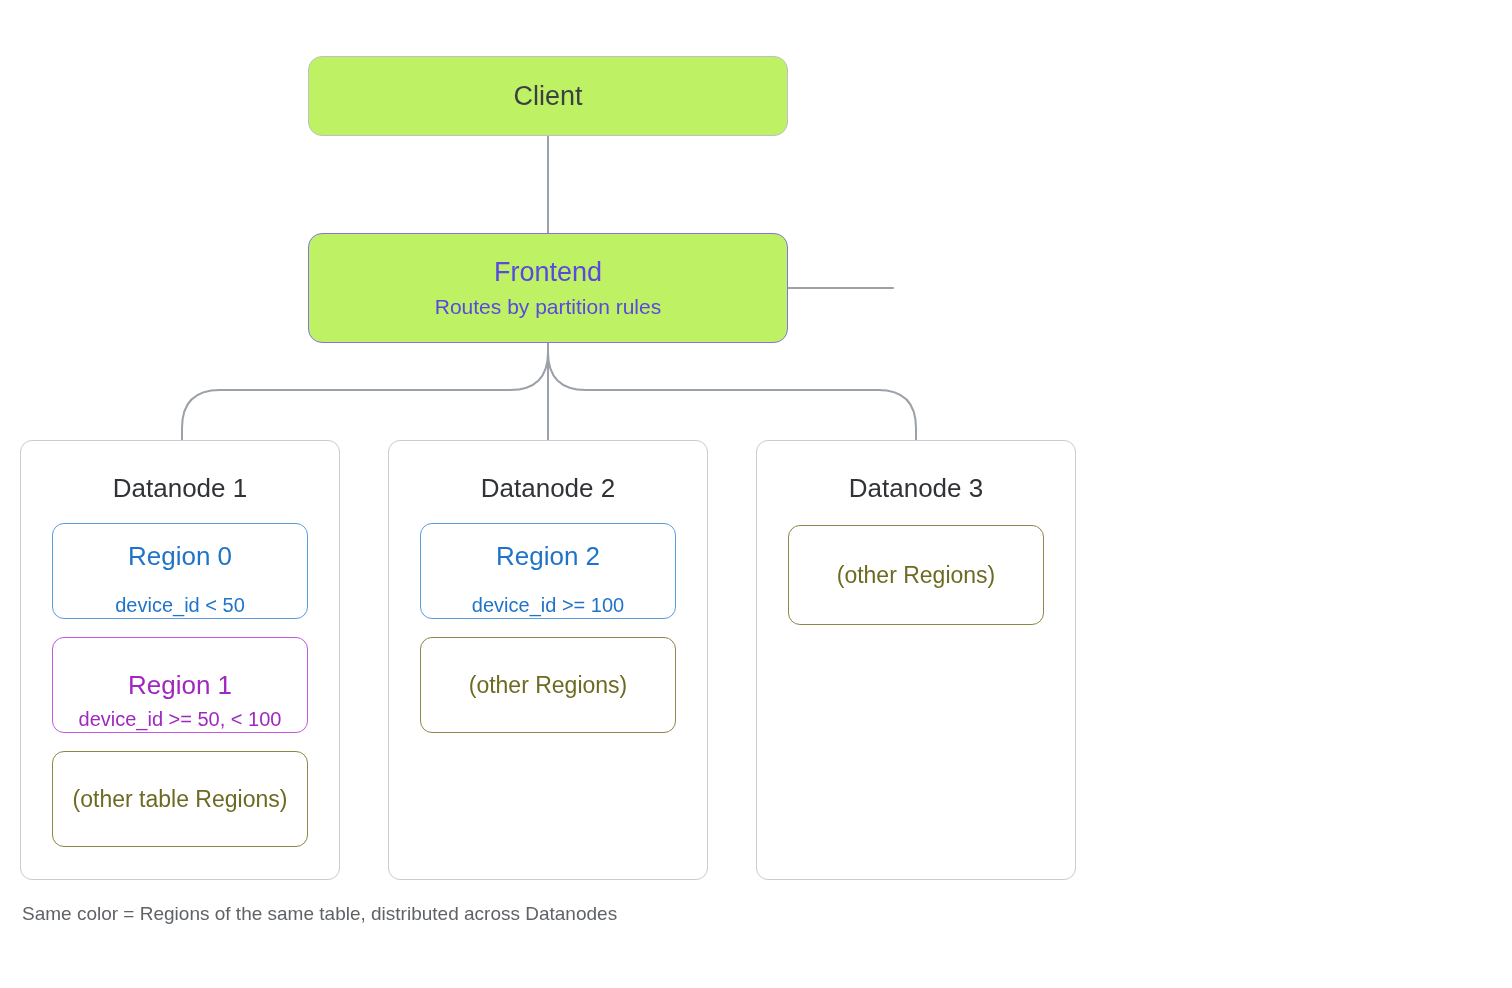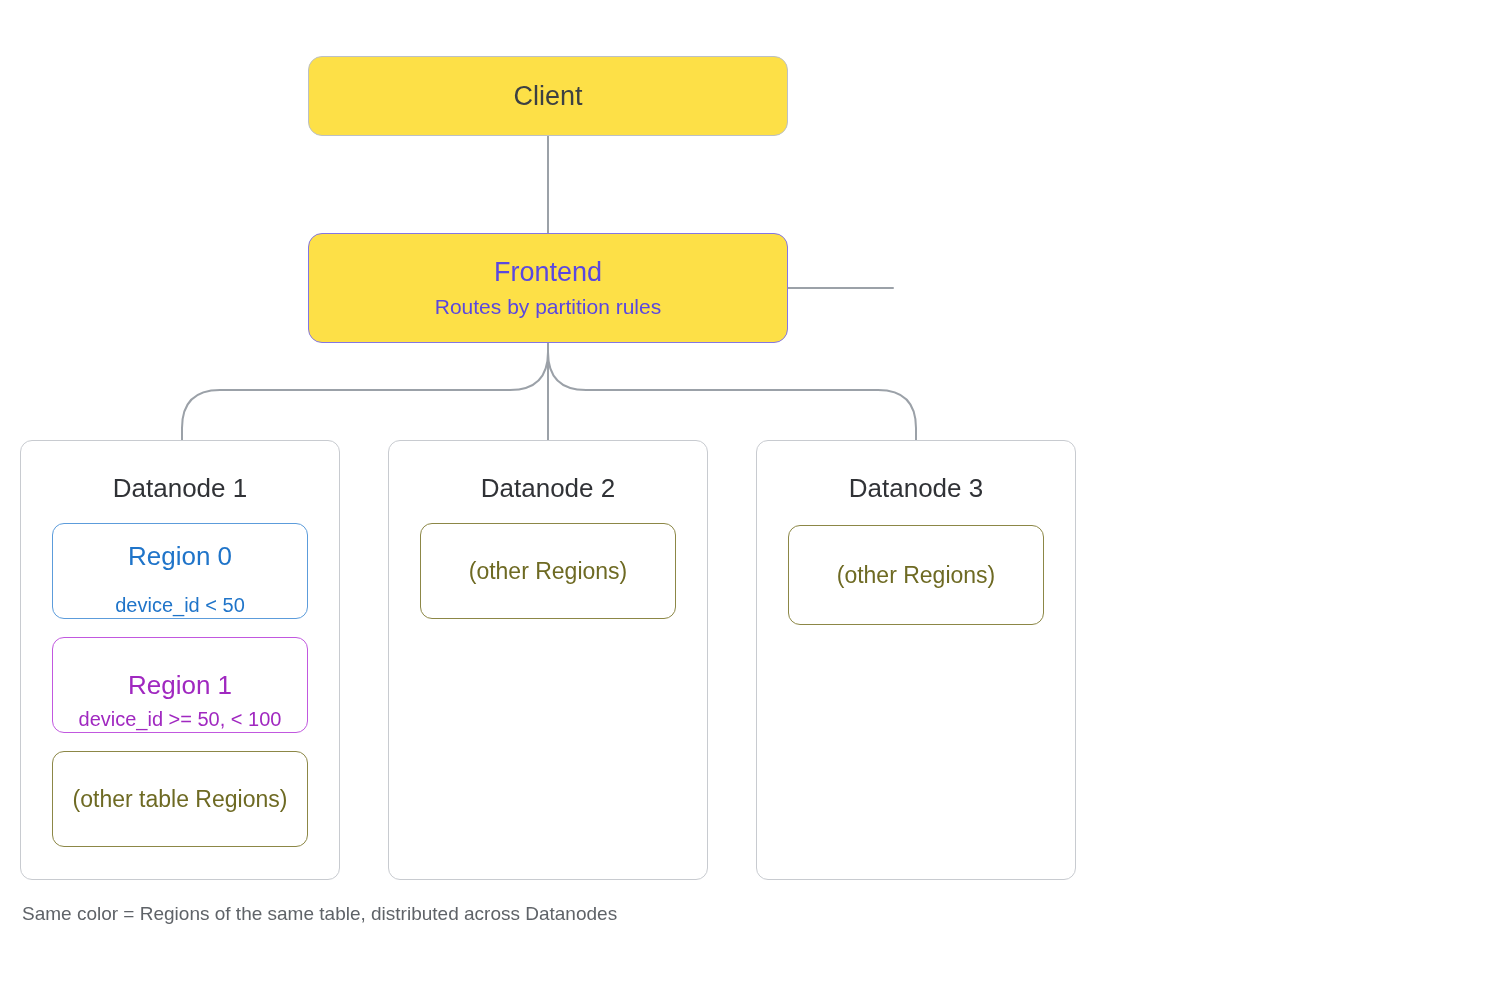--- a/index.html
+++ b/index.html
@@ -3,21 +3,21 @@
 <meta charset="utf-8">
 <style>
   * { margin: 0; padding: 0; box-sizing: border-box; }
   html, body { background: #ffffff; }
   body {
     font-family: "Liberation Sans", "DejaVu Sans", sans-serif;
     width: 1512px; height: 988px; position: relative; overflow: hidden;
   }
   .canvas { position: absolute; inset: 0; width: 1512px; height: 988px; }
   svg.connectors { position: absolute; inset: 0; z-index: 0; pointer-events: none; }
-  .box { position: absolute; z-index: 1; background: #fde047; border-radius: 14px;
+  .box { position: absolute; z-index: 1; background: #bef264; border-radius: 14px;
          display: flex; flex-direction: column; align-items: center; justify-content: center; }
 
   
   .client   { left: 308px; top: 56px;  width: 480px; height: 80px;  border: 1.5px solid #bcc0c5; }
   .client .t { font-size: 27px; color: #3c4043; }
   .frontend { left: 308px; top: 233px; width: 480px; height: 110px; border: 1.5px solid #8376e4; gap: 7px; }
   .frontend .t { font-size: 27px; color: #5a48e0; }
   .frontend .s { font-size: 21px; color: #5a48e0; }
   .metasrv  { left: 893px; top: 233px; width: 240px; height: 110px; border: 1.5px solid #b653d6; gap: 7px; }
   .metasrv .t { font-size: 27px; color: #a028c0; }
@@ -84,20 +84,24 @@
       <div class="r-title">Region 1</div>
       <div class="r-sub">device_id &gt;= 50, &lt; 100</div>
     </div>
     <div class="region olive single">
       <div class="r-title">(other table Regions)</div>
     </div>
   </div>
 
   <div class="datanode dn2">
     <div class="dn-title">Datanode 2</div>
+    <div class="region blue">
+      <div class="r-title">Region 2</div>
+      <div class="r-sub">device_id &gt;= 100</div>
+    </div>
     <div class="region olive single">
       <div class="r-title">(other Regions)</div>
     </div>
   </div>
 
   <div class="datanode dn3">
     <div class="dn-title">Datanode 3</div>
     <div class="region olive single tall">
       <div class="r-title">(other Regions)</div>
     </div>

